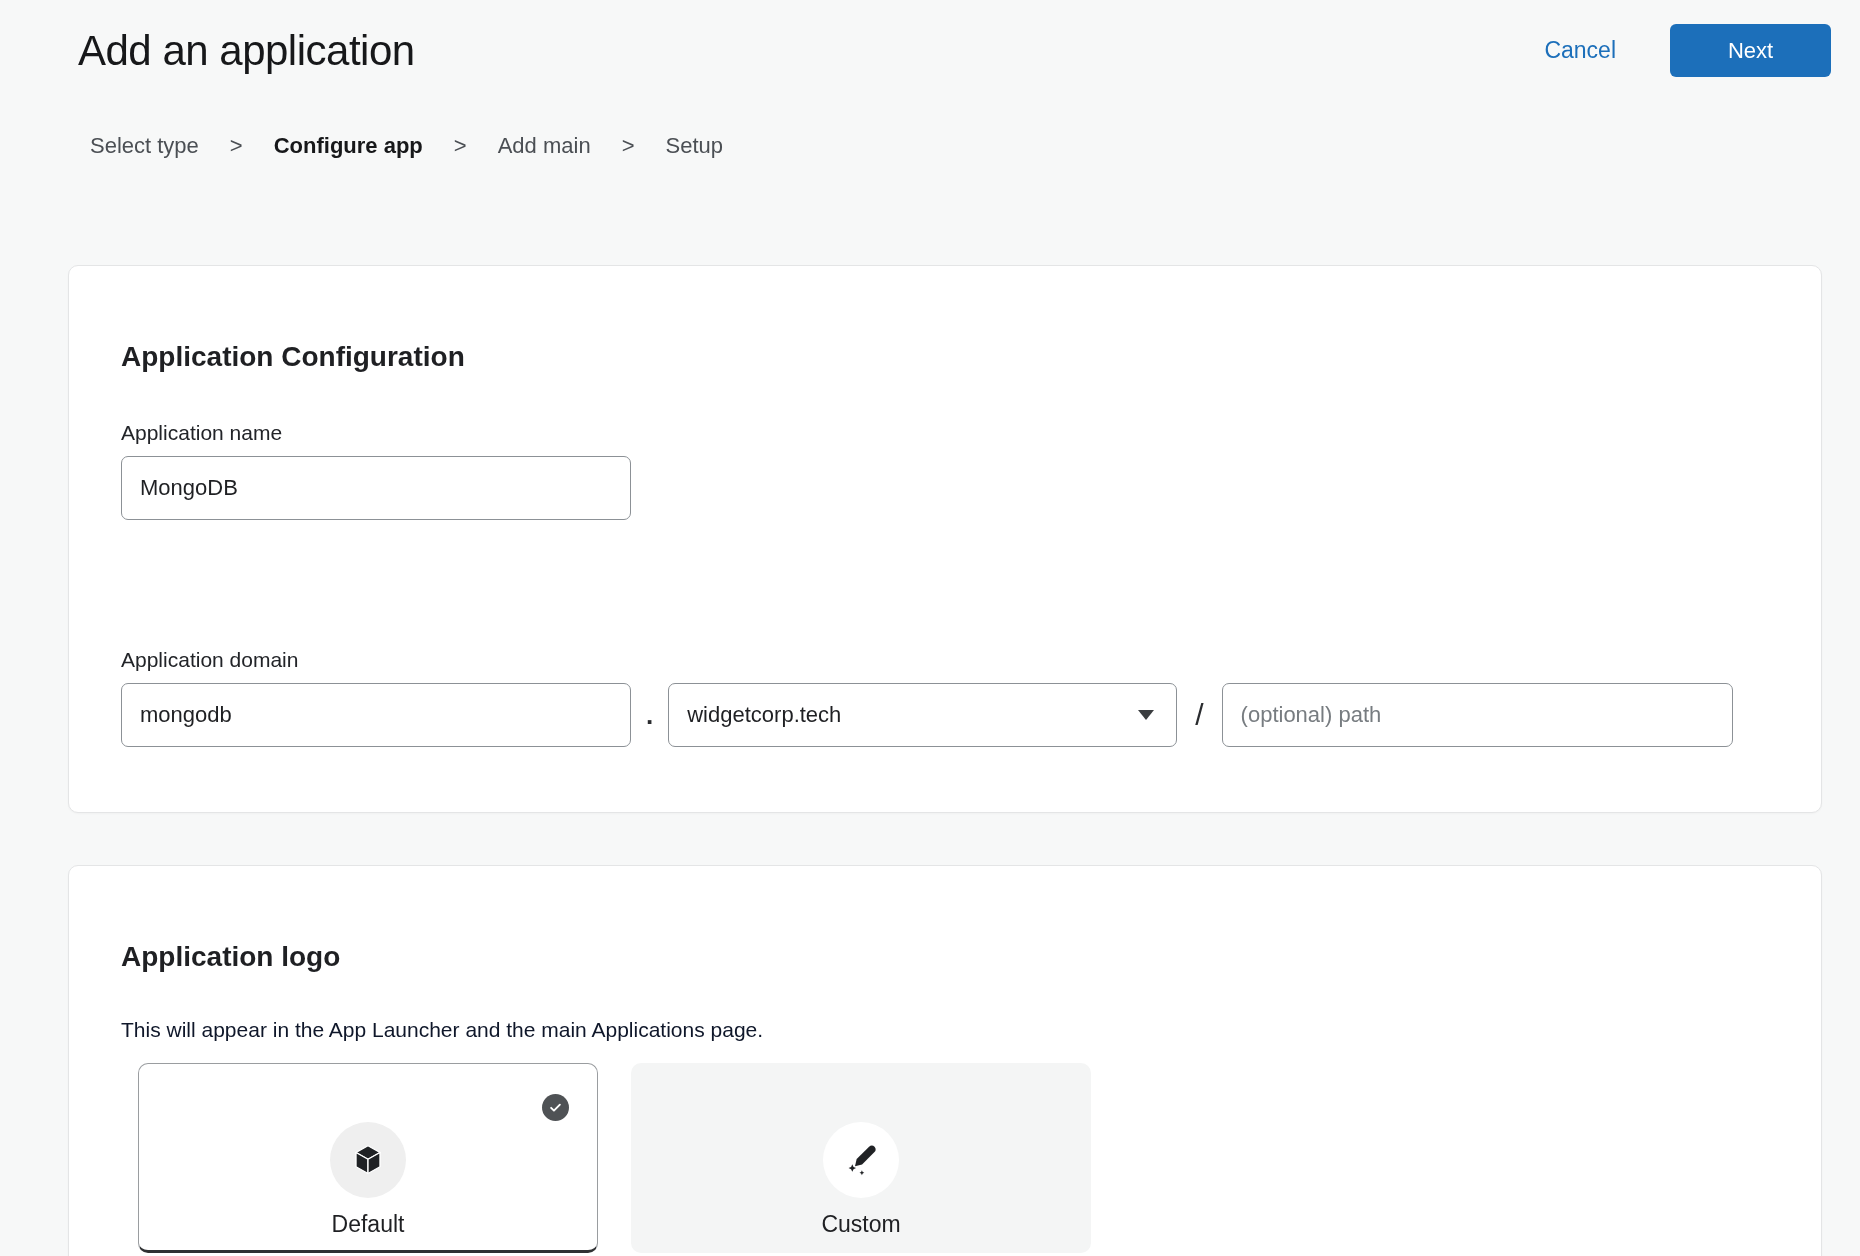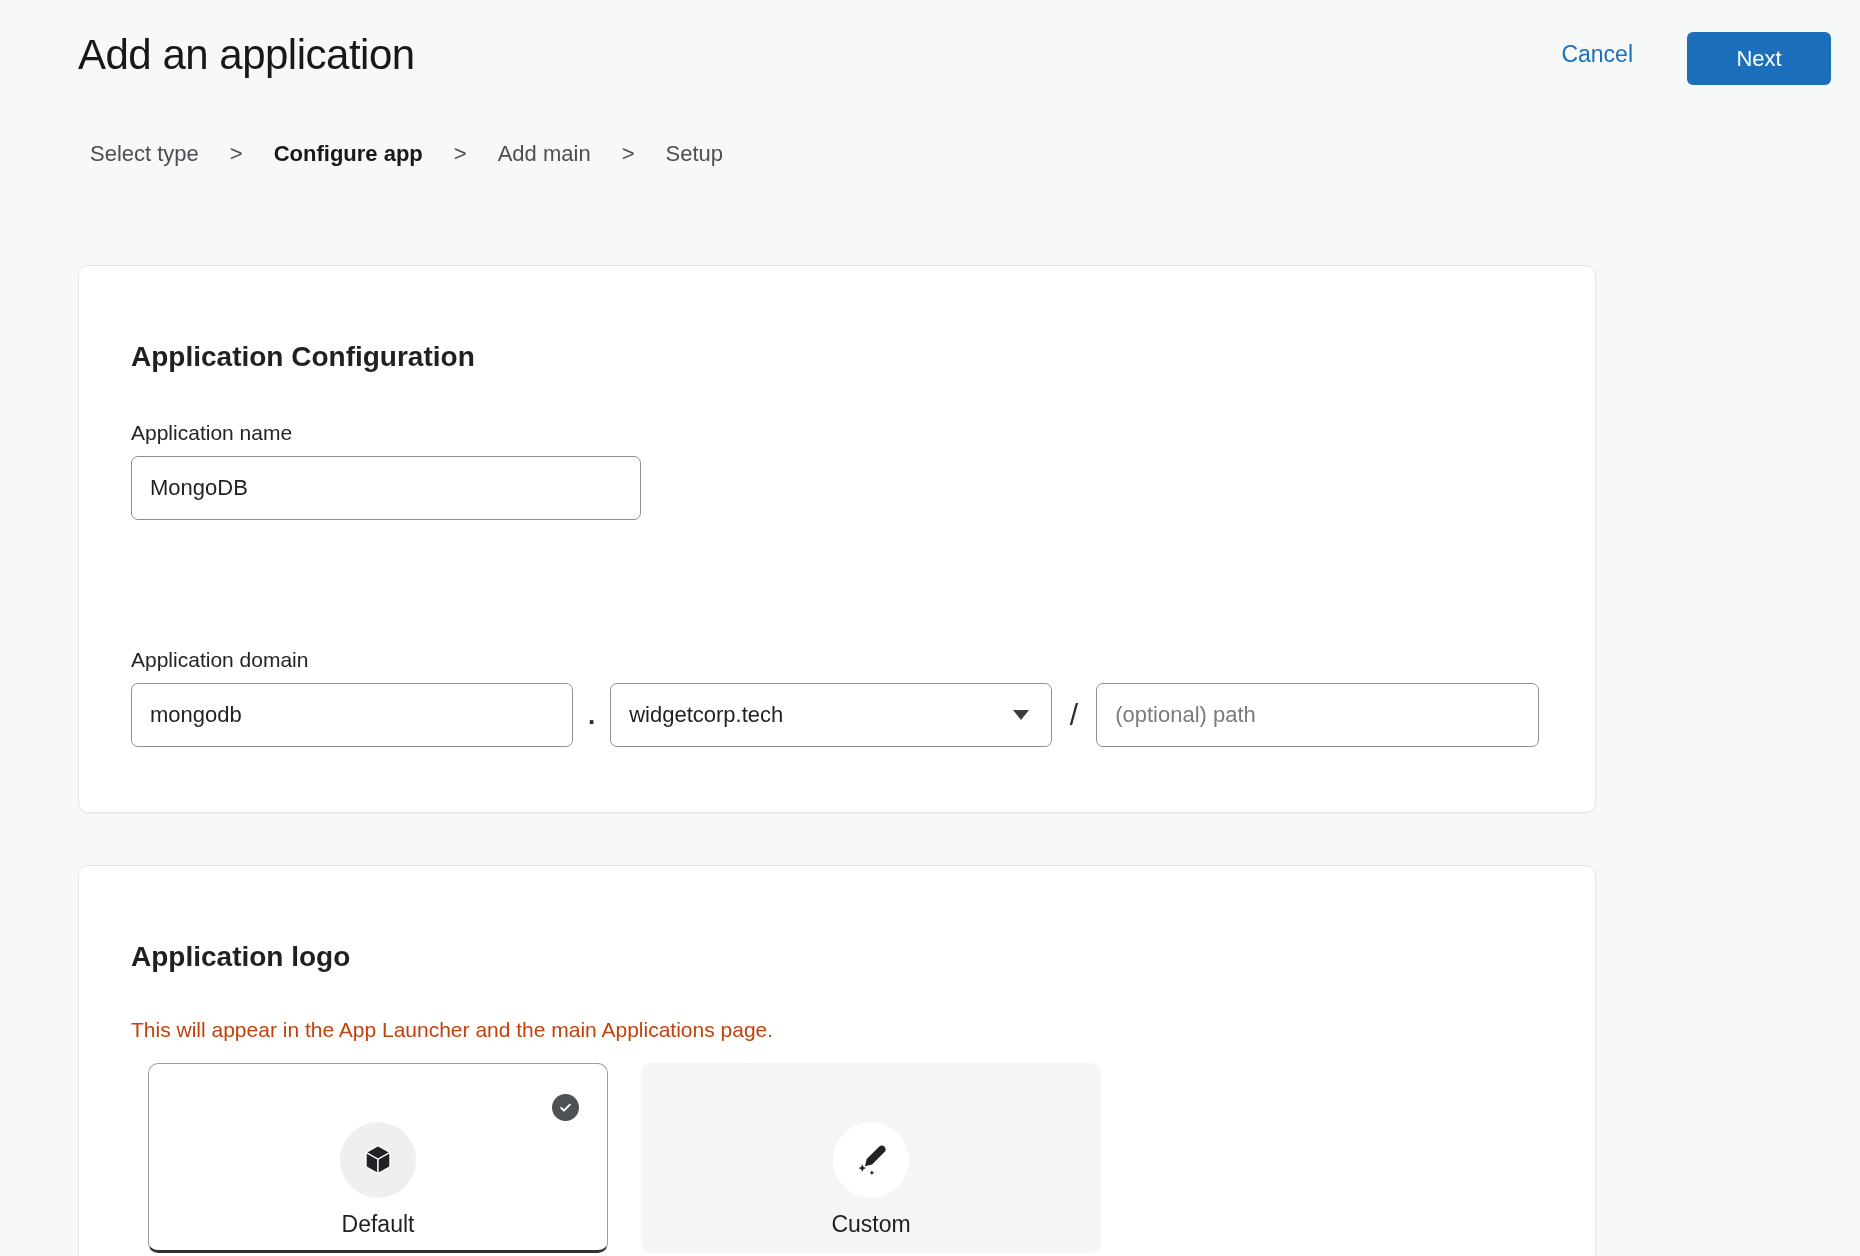--- a/index.html
+++ b/index.html
@@ -20,39 +20,38 @@
   }
   .page-title {
     font-size:42px; font-weight:400; letter-spacing:-0.5px; color:#17181a; margin:0;
   }
   .header-actions { display:flex; align-items:center; gap:48px; }
   .cancel-link {
     font-size:23px; color:#1c6fba; cursor:pointer; background:none; border:none;
     font-family:inherit;
   }
   .next-button {
-    width:144px; height:53px; background:#1c6fba; color:#ffffff;
+    width:161px; height:53px; background:#1c6fba; color:#ffffff;
     border:none; border-radius:6px; font-size:22px; font-family:inherit;
     cursor:pointer;
-    margin-top:8px;
   }
 
   
   .steps {
     display:flex; align-items:center; gap:31px;
     margin:56px 0 0 90px;
     font-size:22px; color:#4b4f54;
   }
   .step { cursor:pointer;text-align:center; }
   .step.active { color:#17181a; font-weight:700; cursor:default; }
   .step-sep { color:#4b4f54; }
 
   
   .card {
-    position:absolute; left:78px; width:1518px;
+    position:absolute; left:68px; width:1754px;
     background:#ffffff; border:1px solid #e4e5e6; border-radius:10px;
     box-shadow:0 1px 2px rgba(0,0,0,0.03);
     padding:62px 56px 0 52px;
   }
   .card-config { top:265px; height:548px; }
   .card-logo   { top:865px; height:540px; }
   .card-heading { margin:13px 0 0 0; font-size:28px; font-weight:700; color:#1f2023; }
 
   .field-label { font-size:21px; font-weight:400; color:#222428; margin-bottom:11px; }
 
@@ -76,21 +75,21 @@
   .caret {
     width:0; height:0;
     border-left:8px solid transparent; border-right:8px solid transparent;
     border-top:10px solid #3a3d40;
   }
 
   .sep-dot  { font-size:26px; font-weight:700; color:#2a2c2f; margin:0 15px 0 15px; }
   .sep-slash{ font-size:30px; color:#2a2c2f; margin:0 18px 0 18px; }
 
   
-  .logo-desc { margin:45px 0 0 0; font-size:21px; color:#c2410c; }
+  .logo-desc { margin:45px 0 0 0; font-size:21px; color:#0f172a; }
   .tile-row { display:flex; gap:33px; margin:21px 0 0 17px; }
   .tile {
     width:460px; height:190px; border-radius:10px; position:relative;
     display:flex; flex-direction:column; align-items:center; cursor:pointer;
   }
   .tile--selected {
     background:#ffffff;
     border:1.5px solid #9a9da0;
     border-bottom:3px solid #2f3133;
   }

